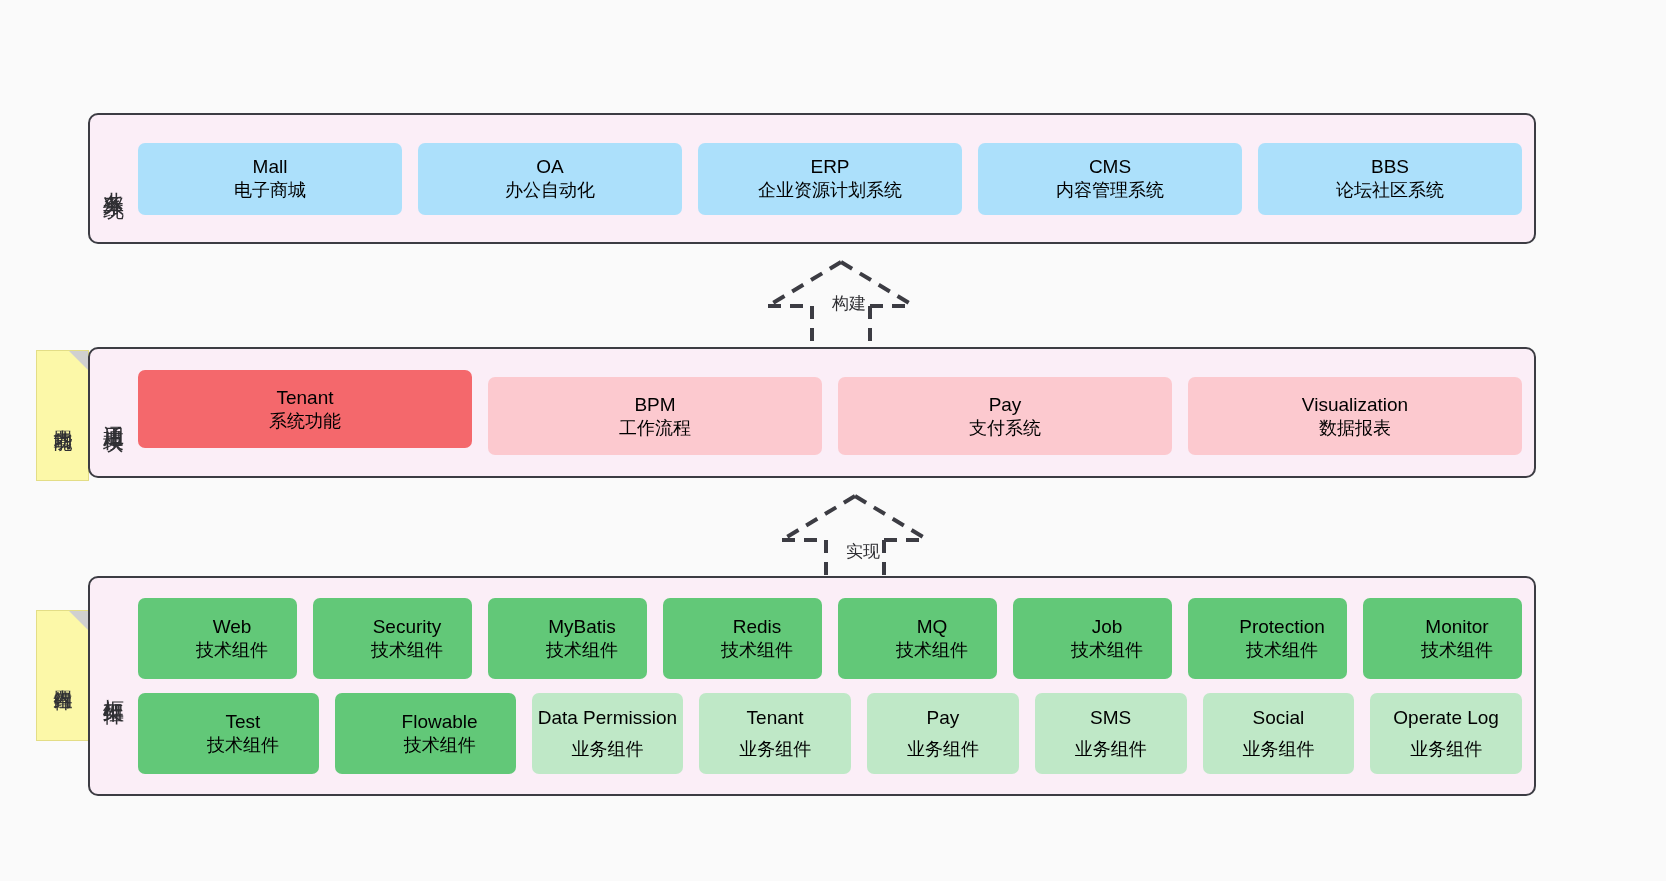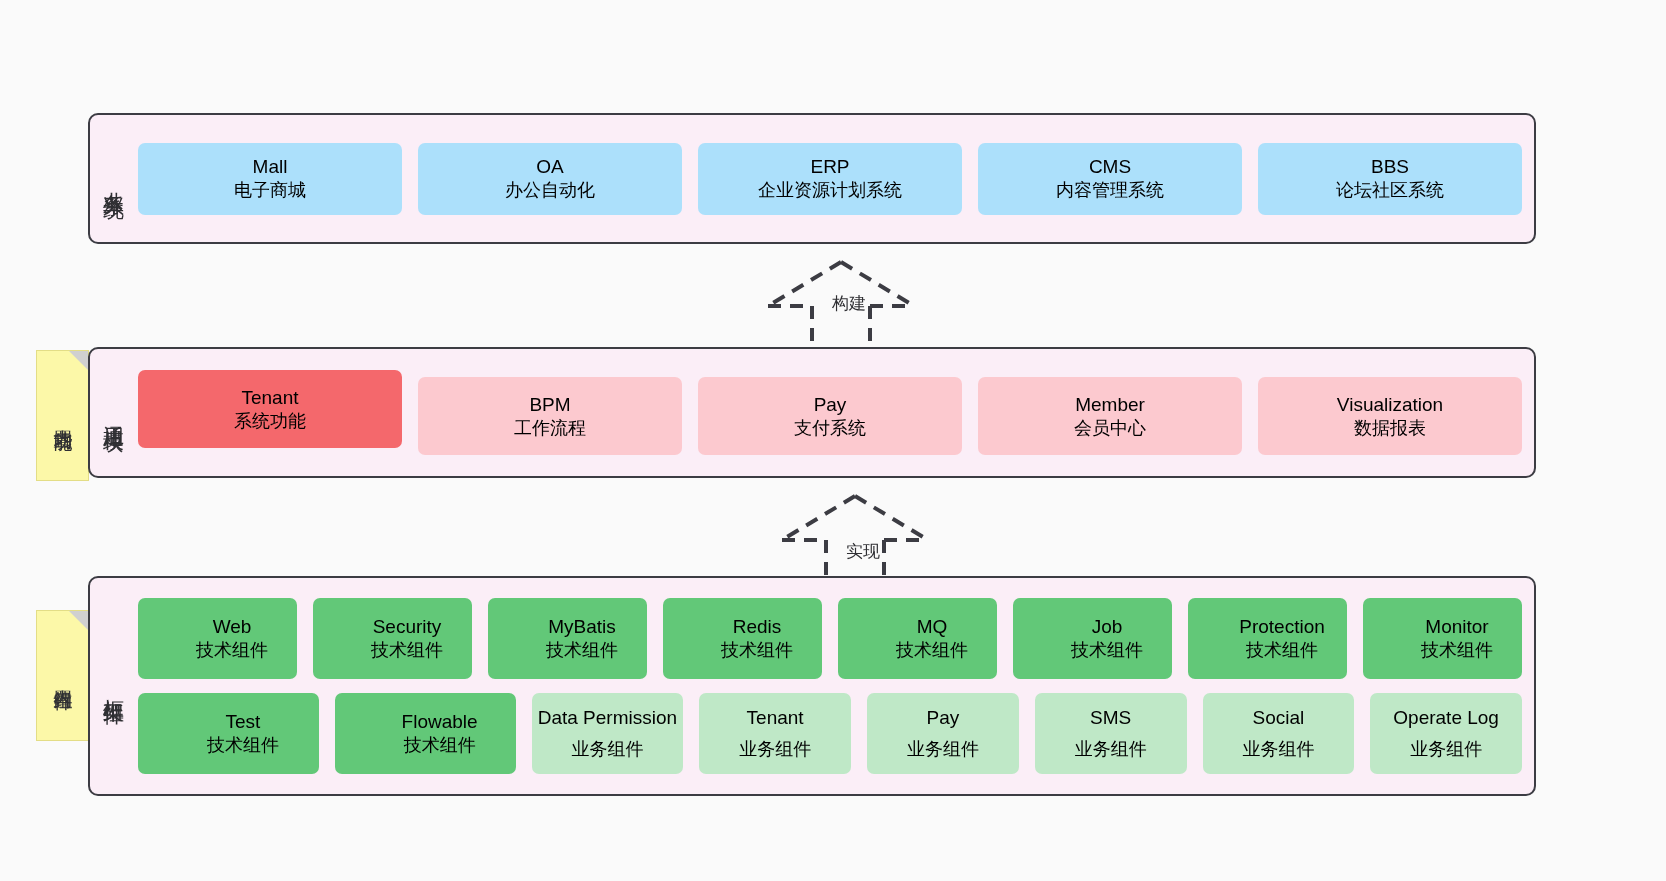--- a/index.html
+++ b/index.html
@@ -198,24 +198,20 @@
         </div>
         <div class="card c-pink">
           <span class="t1">BPM</span>
           <span class="t2">工作流程</span>
         </div>
         <div class="card c-pink">
           <span class="t1">Pay</span>
           <span class="t2">支付系统</span>
         </div>
         <div class="card c-pink">
-          <span class="t1">Member</span>
-          <span class="t2">会员中心</span>
-        </div>
-        <div class="card c-pink">
           <span class="t1">Visualization</span>
           <span class="t2">数据报表</span>
         </div>
       </div>
     </div>
   </div>
 
   <div class="arrow" id="arrow-impl">
     <svg width="170" height="96" viewBox="0 0 170 96" aria-hidden="true">
       <g fill="none" stroke="#3c3c43" stroke-width="4" stroke-dasharray="13,9">

